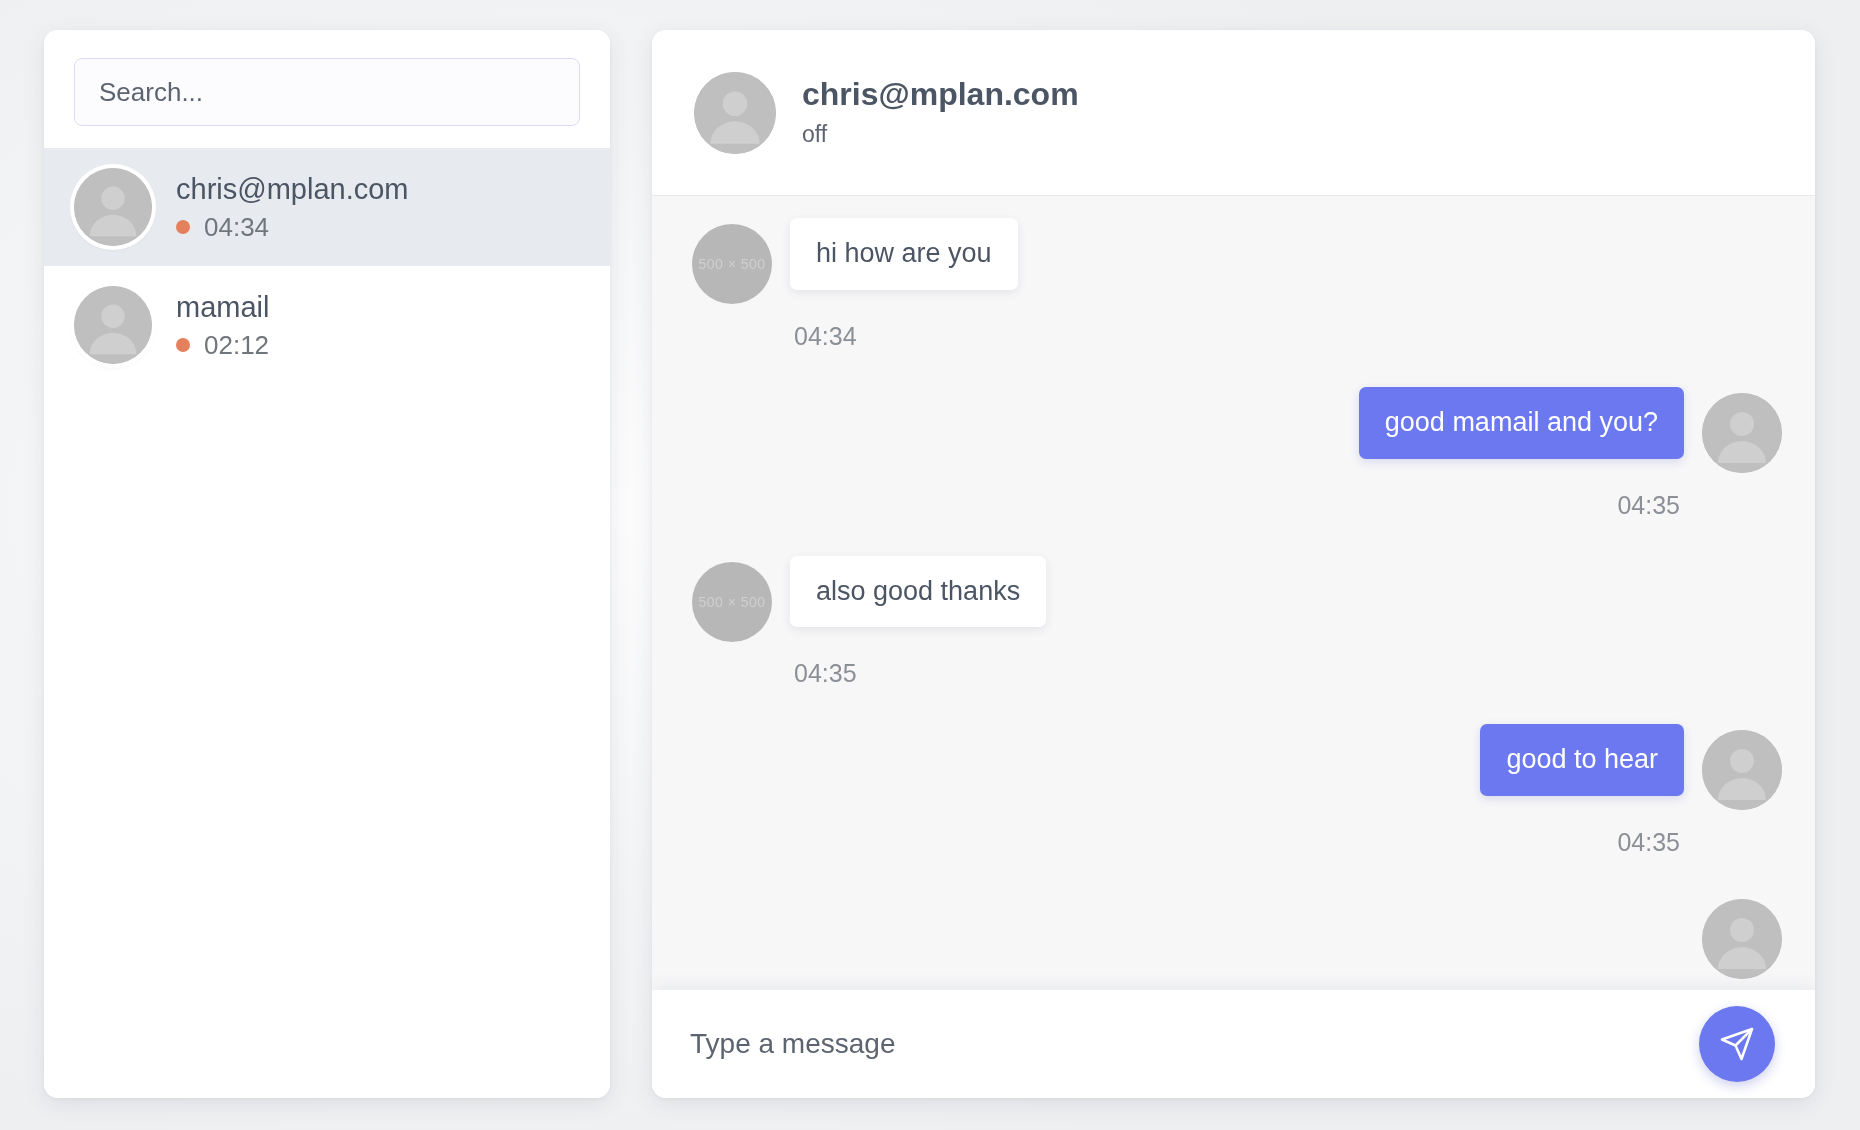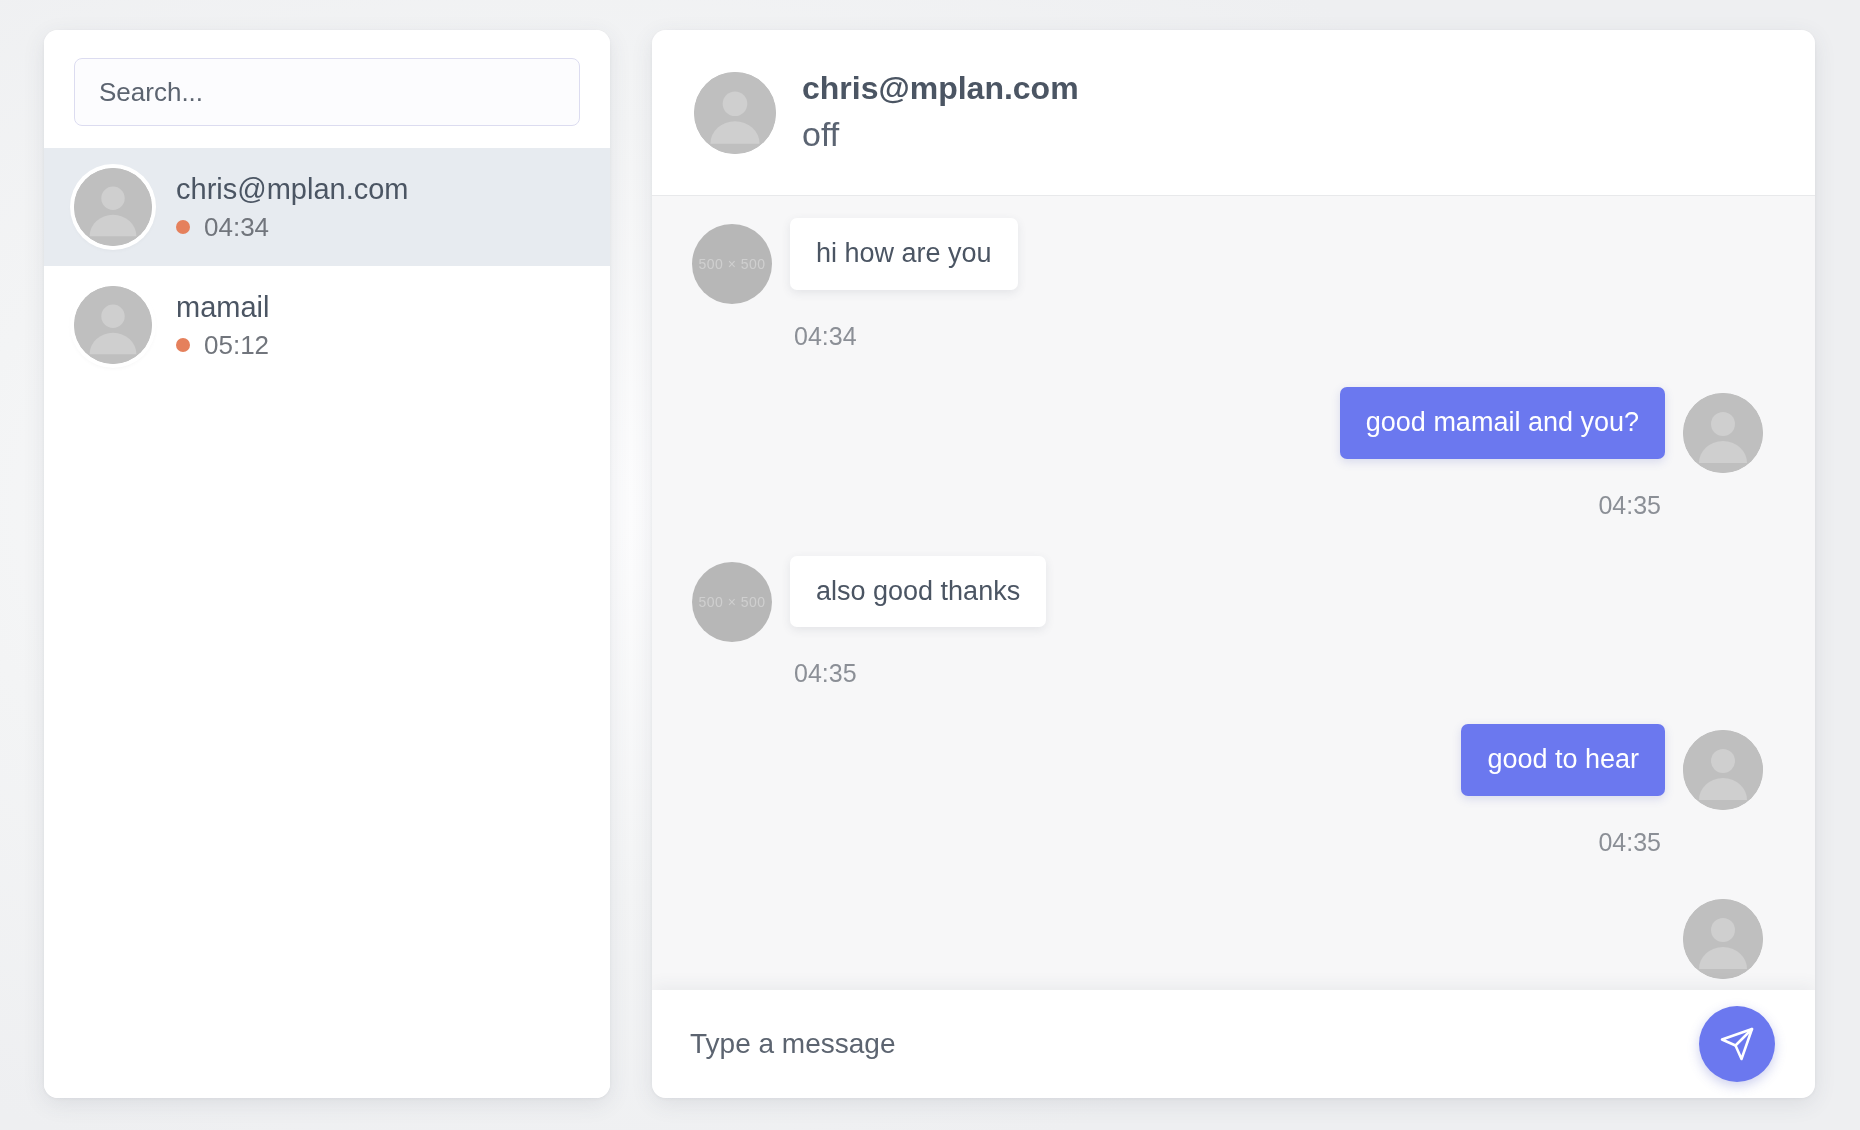--- a/index.html
+++ b/index.html
@@ -132,29 +132,29 @@
   }
   .header-av { width: 82px; height: 82px; }
   .header-text { display: flex; flex-direction: column; gap: 10px; }
   .header-title {
     font-size: 32px;
     font-weight: bold;
     color: #4b5563;
     line-height: 1.1;
   }
   .header-status {
-    font-size: 34px;
+    font-size: 23px;
     color: #5b6472;
     line-height: 1.1;
   }
 
   .messages {
     flex: 1;
     overflow: hidden;
-    padding: 22px 52px 0 40px;
+    padding: 22px 33px 0 40px;
     background: #f7f7f8;
     position: relative;
   }
 
   .msg-row {
     display: flex;
     align-items: flex-start;
     margin-bottom: 36px;
   }
   .msg-row.out { justify-content: flex-end; }
@@ -274,21 +274,21 @@
         <svg viewBox="0 0 80 80" aria-hidden="true">
           <circle cx="40" cy="40" r="40" fill="#bfbfbf"></circle>
           <circle cx="40" cy="31" r="12" fill="#cfcfcf"></circle>
           <path d="M16 70 a24 22 0 0 1 48 0 z" fill="#cfcfcf"></path>
         </svg>
       </div>
       <div class="conv-meta">
         <div class="conv-name">mamail</div>
         <div class="conv-sub">
           <span class="dot"></span>
-          <span class="conv-time">05:12</span>
+          <span class="conv-time">02:12</span>
         </div>
       </div>
     </div>
 
   </div>
 </div>
 
 <div class="chat">
 
   <div class="chat-header">

